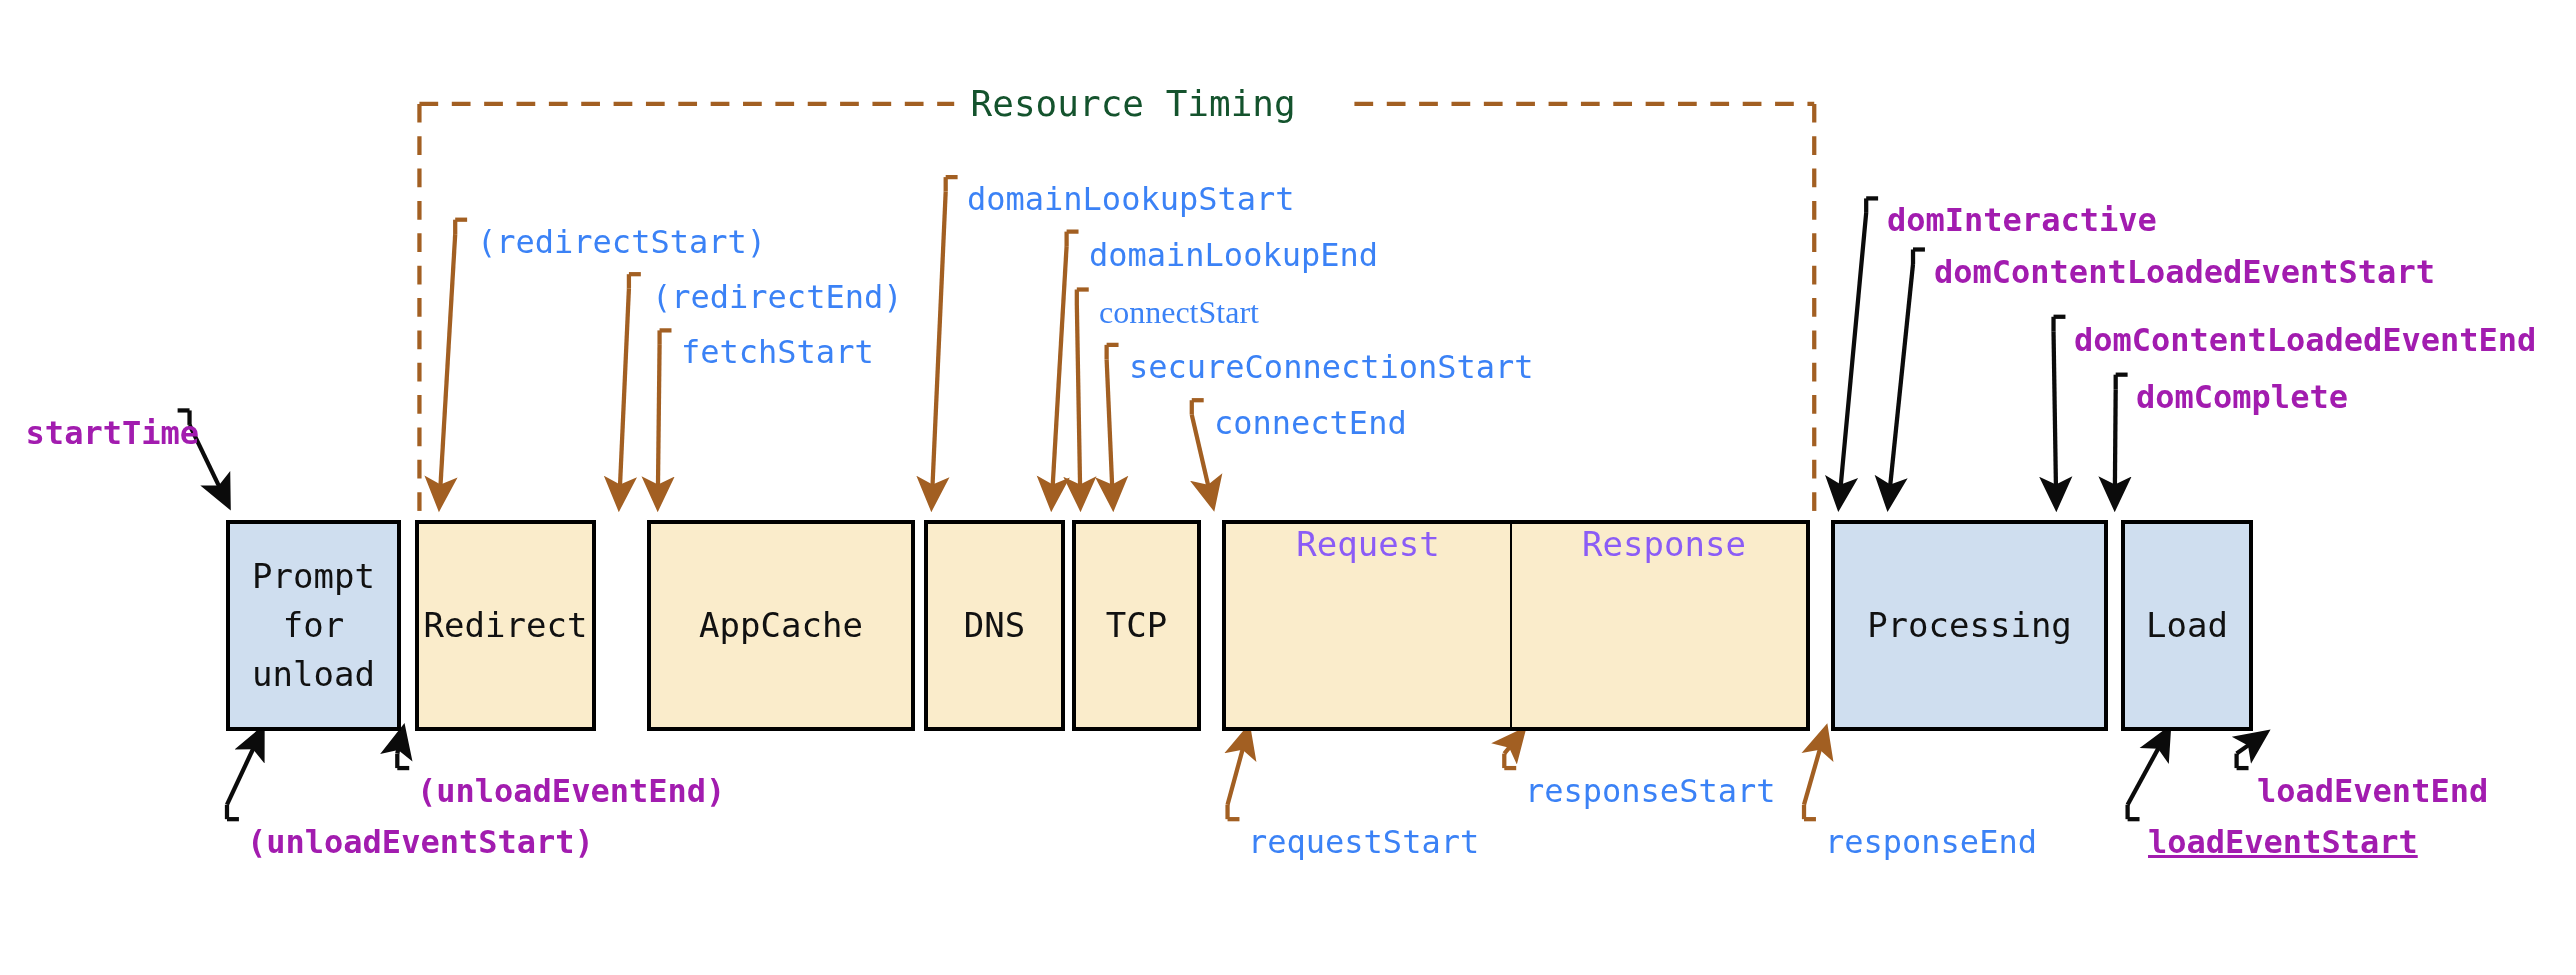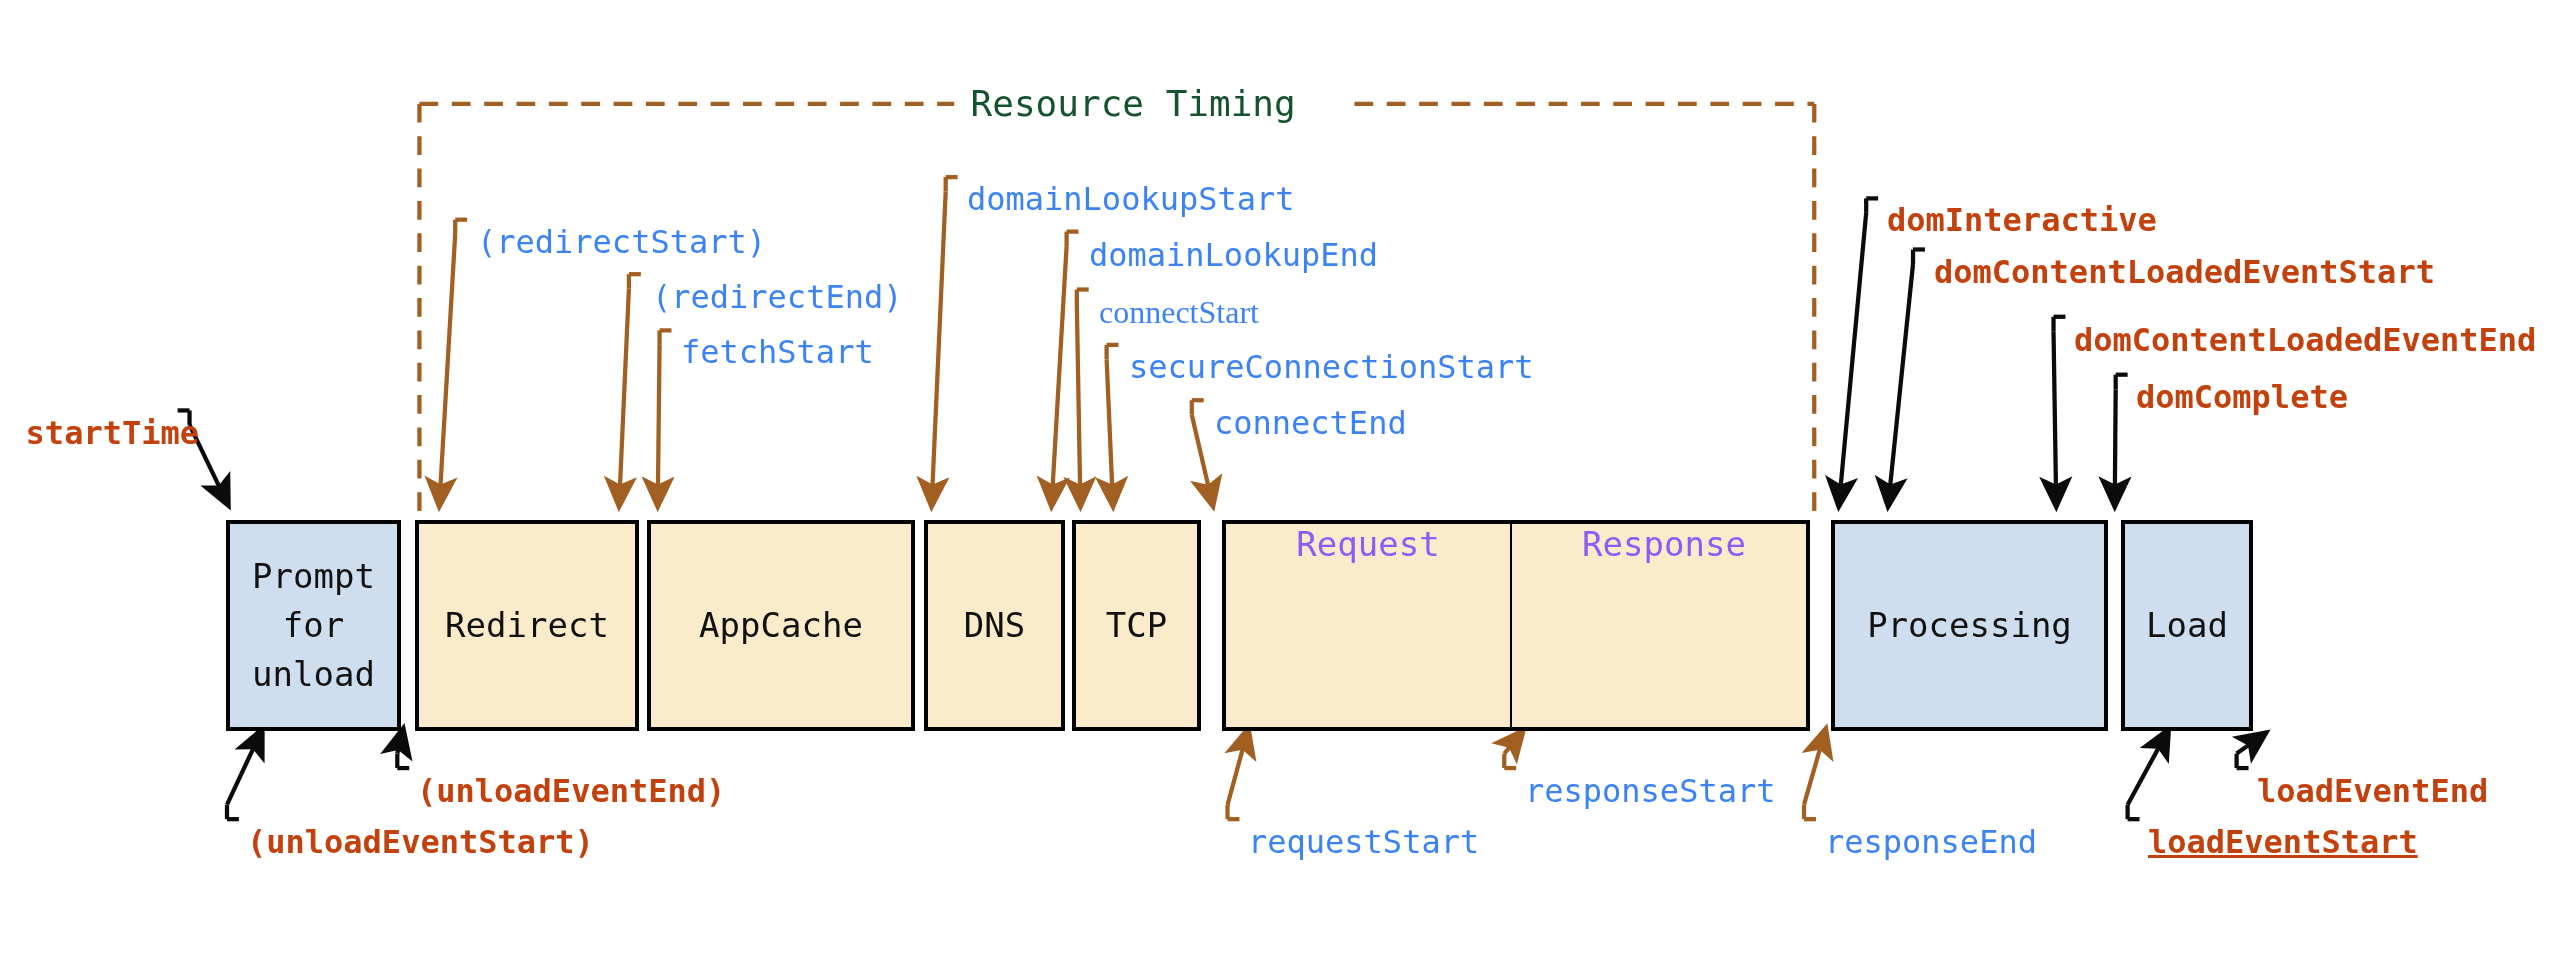--- a/index.html
+++ b/index.html
@@ -60,21 +60,21 @@
 
   
   .lbl {
     position: absolute;
     white-space: pre;
     font-family: "DejaVu Sans Mono", "Liberation Mono", monospace;
     font-size: 32px;
     line-height: 1;
   }
   .lbl.brown { color: #3b82f6; }
-  .lbl.black { color: #c2410c; font-weight: bold; }
+  .lbl.black { color: #a21caf; font-weight: bold; }
 
   .rt-label {
     position: absolute;
     font-family: "DejaVu Sans Mono", "Liberation Mono", monospace;
     font-size: 36px;
     color: #14532d;
     background: #ffffff;
     padding: 0 13.6px;
     white-space: pre;
   }
@@ -195,21 +195,21 @@
   </svg>
 
   <div class="rt-label" style="left:957px; top:83px;">Resource Timing</div>
 
   <div class="phase-box blue" style="left:226px; top:520px; width:175px; height:211px;">
     <span style="white-space:pre-line;">Prompt
 for
 unload</span>
   </div>
 
-  <div class="phase-box cream" style="left:415px; top:520px; width:224px; height:211px;">
+  <div class="phase-box cream" style="left:415px; top:520px; width:181px; height:211px;">
     <span>Redirect</span>
   </div>
 
   <div class="phase-box cream" style="left:647px; top:520px; width:268px; height:211px;">
     <span>AppCache</span>
   </div>
 
   <div class="phase-box cream" style="left:924px; top:520px; width:141px; height:211px;">
     <span>DNS</span>
   </div>

